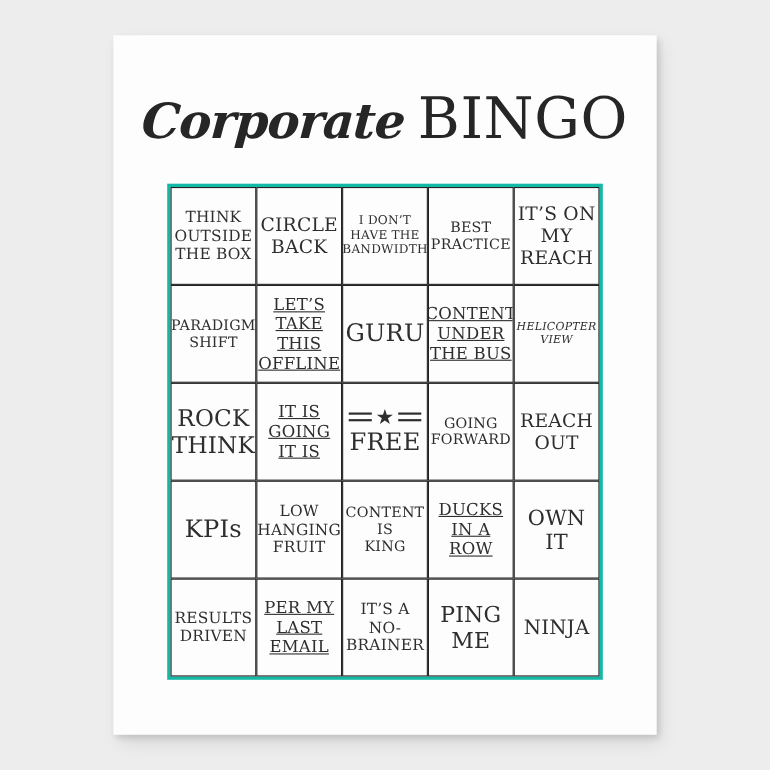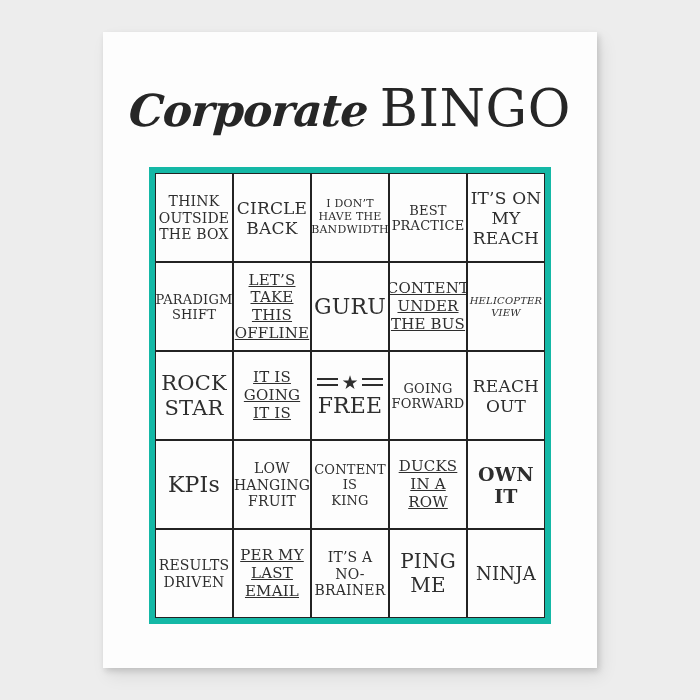--- a/index.html
+++ b/index.html
@@ -48,21 +48,21 @@
     font-weight: normal;
     font-size: 52px;
     letter-spacing: 0.5px;
   }
   .grid {
     width: 390px;
     margin: 7px auto 0 auto;
     display: grid;
     grid-template-columns: repeat(5, 78px);
     grid-template-rows: repeat(5, 89px);
-    border: 6px solid #14b8a6;
+    border: 3px solid #14b8a6;
     box-sizing: content-box;
   }
   .cell {
     border: 1px solid #232323;
     box-sizing: border-box;
     display: flex;
     flex-direction: column;
     align-items: center;
     justify-content: center;
     text-align: center;
@@ -74,21 +74,21 @@
     line-height: 1.18;
     letter-spacing: 0.2px;
   }
   .fs10 { font-size: 10px; font-style: italic; }
   .fs11 { font-size: 11px; }
   .fs13 { font-size: 13px; }
   .fs14 { font-size: 14px; }
   .fs15 { font-size: 15px; text-decoration: underline; }
   .fs17 { font-size: 17px; }
   .fs18 { font-size: 18px; }
-  .fs19 { font-size: 19px; font-weight: bold; }
+  .fs19 { font-size: 19px; }
   .fs20 { font-size: 20px; }
   .fs21 { font-size: 21px; }
   .fs22 { font-size: 22px; }
   .free-deco {
     display: flex;
     align-items: center;
     gap: 3px;
     margin-bottom: 1px;
   }
   .dline {
@@ -159,21 +159,21 @@
 UNDER
 THE BUS</span>
         </div>
       <div class="cell">
           <span class="cell-text fs10">HELICOPTER
 VIEW</span>
         </div>
 
       <div class="cell">
           <span class="cell-text fs21">ROCK
-STAR</span>
+THINK</span>
         </div>
       <div class="cell">
           <span class="cell-text fs15">IT IS
 GOING
 IT IS</span>
         </div>
       <div class="cell">
         <div class="free-deco">
           <span class="dline"></span>
           <span class="star">★</span>

